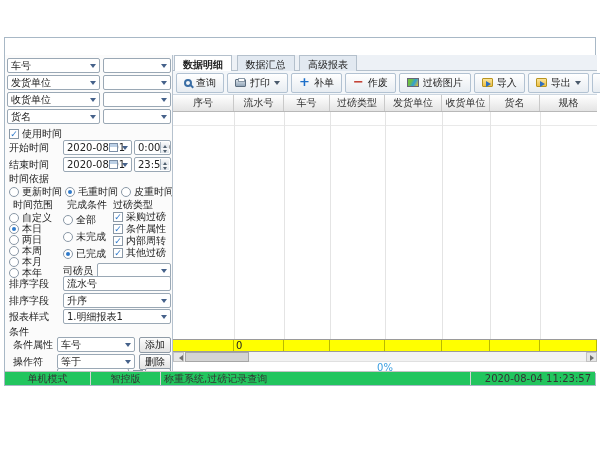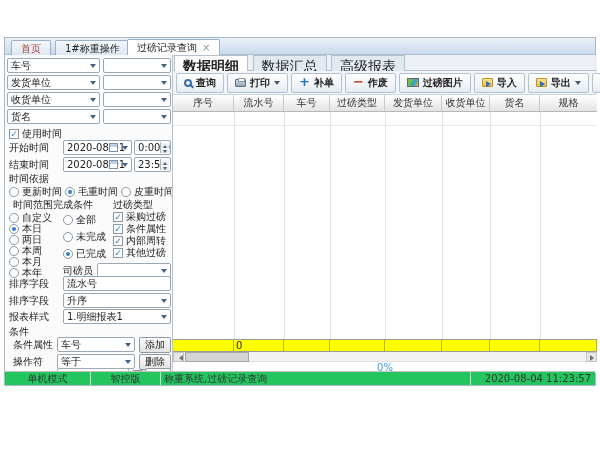--- a/index.html
+++ b/index.html
@@ -32,23 +32,23 @@
   .sbtn.dn::after { top: 2px; border-top: 3px solid #51606f; }
   .opt { position: absolute; display: flex; align-items: center; gap: 3px; height: 11px; font-size: 10px; white-space: nowrap; }
   .radio { width: 10px; height: 10px; border: 1px solid #8a98a6; border-radius: 50%; background: #fff; position: relative; flex: 0 0 auto; }
   .radio.on::after { content: ""; position: absolute; left: 2px; top: 2px; width: 4px; height: 4px; border-radius: 50%; background: #2f7acb; }
   .chk { width: 10px; height: 10px; border: 1px solid #8a98a6; background: #fff; position: relative; flex: 0 0 auto; font-size: 9px; line-height: 8px; color: #2f7acb; text-align: center; }
   .chk.on::after { content: "\2713"; }
   .btn { position: absolute; height: 16px; background: linear-gradient(#fcfcfc,#e3e3e3); border: 1px solid #8e9aa6; border-radius: 2px; font-size: 10px; text-align: center; line-height: 14px; }
 
   
   .itabs { position: absolute; left: 0; top: 0; width: 100%; height: 16px; background: #edf1f6; border-bottom: 1px solid #b4c0cc; padding-left: 1px; }
-  .itab { display: inline-block; height: 16px; padding: 2px 8px 0; font-size: 14px; border: 1px solid #b4c0cc; border-bottom: none; background: #e2e9f1; margin-right: 1px; }
+  .itab { display: inline-block; height: 16px; padding: 2px 8px 0; font-size: 10px; border: 1px solid #b4c0cc; border-bottom: none; background: #e2e9f1; margin-right: 1px; }
   .itab.active { background: #fff; font-weight: bold; }
-  .tbar { position: absolute; left: 0; top: 16px; width: 100%; height: 24px; background: #f3f6f9; border-bottom: 1px solid #ccd6e0; display: flex; align-items: center; gap: 3px; padding-left: 3px; font-weight: bold; }
+  .tbar { position: absolute; left: 0; top: 16px; width: 100%; height: 24px; background: #f3f6f9; border-bottom: 1px solid #ccd6e0; display: flex; align-items: center; gap: 3px; padding-left: 3px; }
   .tbtn { height: 20px; display: flex; align-items: center; gap: 4px; padding: 0 7px; background: linear-gradient(#ffffff,#e7ecf1); border: 1px solid #b2c2d2; border-radius: 2px; font-size: 10px; white-space: nowrap; }
   .bcar { width: 0; height: 0; border: 3px solid transparent; border-top: 4px solid #4a5a6c; margin-top: 3px; }
   .icn { display: inline-block; position: relative; flex: 0 0 auto; }
   .i-search { width: 8px; height: 8px; border: 2px solid #3a6ea5; border-radius: 50%; }
   .i-search::after { content: ""; position: absolute; width: 5px; height: 2px; background: #3a6ea5; transform: rotate(45deg); right: -4px; bottom: -2px; }
   .i-print { width: 11px; height: 8px; background: linear-gradient(#d7dfe7,#93a6b9); border: 1px solid #5c6d7e; border-radius: 1px; }
   .i-print::before { content: ""; position: absolute; left: 2px; top: -2px; width: 5px; height: 2px; background: #fff; border: 1px solid #8a98a6; }
   .i-plus::before { content: "+"; color: #1d6fc9; font-weight: bold; font-size: 13px; line-height: 10px; }
   .i-minus::before { content: "\2212"; color: #c23b2e; font-weight: bold; font-size: 13px; line-height: 10px; }
   .i-image { width: 12px; height: 9px; background: linear-gradient(120deg,#6fbf44 30%,#2e9fd8 60%,#f2c21a); border: 1px solid #667; }
@@ -76,25 +76,20 @@
   .sseg { position: absolute; top: 0; height: 100%; line-height: 13px; border-right: 1px solid #d6d6d6; overflow: hidden; white-space: nowrap; }
   .sseg.c { text-align: center; }
   .sseg.rt { text-align: right; padding-right: 6px; border-right: none; }
 </style>
 </head>
 <body>
 
 <div class="canvas">
   <div class="app">
 
-    <div class="ttabs">
-      <div class="ttab home" style="left:6px"><span>首页</span></div>
-      <div class="ttab" style="left:50px"><span>1#称重操作</span></div>
-      <div class="ttab active" style="left:122px"><span>过磅记录查询</span><span class="tclose">×</span></div>
-    </div>
 
     <div class="main">
 
       <div class="lp">
 
         <div class="combo" style="top:3px;left:2px;width:93px"><span>车号</span><span class="car"></span></div>
         <div class="combo" style="top:3px;left:98px;width:68px"><span></span><span class="car"></span></div>
 
         <div class="combo" style="top:20px;left:2px;width:93px"><span>发货单位</span><span class="car"></span></div>
         <div class="combo" style="top:20px;left:98px;width:68px"><span></span><span class="car"></span></div>
@@ -132,21 +127,21 @@
         <div class="opt" style="top:131px;left:60px">
             <span class="radio on"></span>
             <span>毛重时间</span>
           </div>
         <div class="opt" style="top:131px;left:116px">
             <span class="radio"></span>
             <span>皮重时间</span>
           </div>
 
         <div class="lbl" style="top:144px;left:8px">时间范围</div>
-        <div class="lbl" style="top:144px;left:48px">完成条件</div>
+        <div class="lbl" style="top:144px;left:62px">完成条件</div>
         <div class="lbl" style="top:144px;left:108px">过磅类型</div>
 
         <div class="opt" style="top:157px;left:4px">
             <span class="radio"></span>
             <span>自定义</span>
           </div>
         <div class="opt" style="top:168px;left:4px">
             <span class="radio on"></span>
             <span>本日</span>
           </div>

